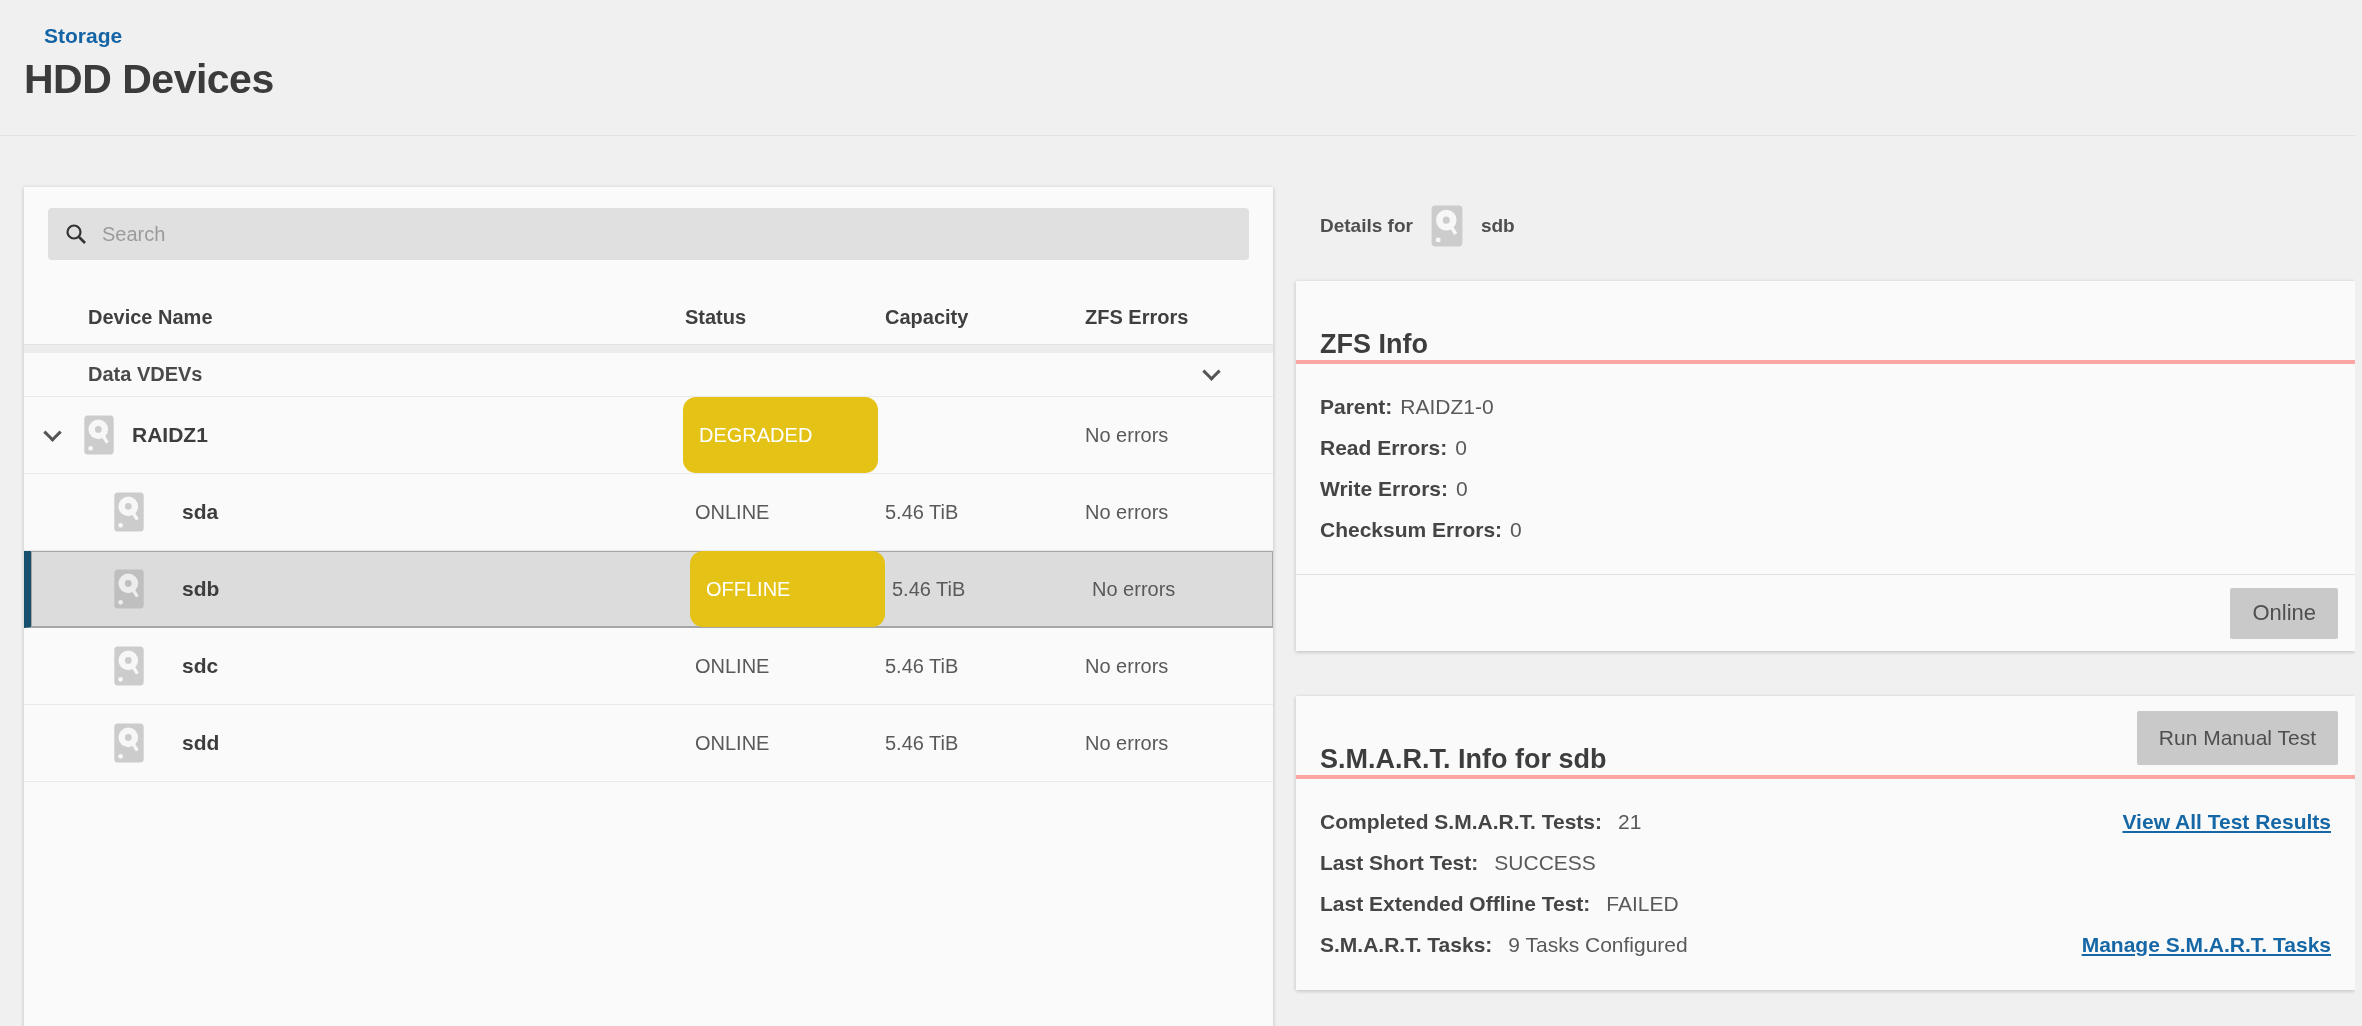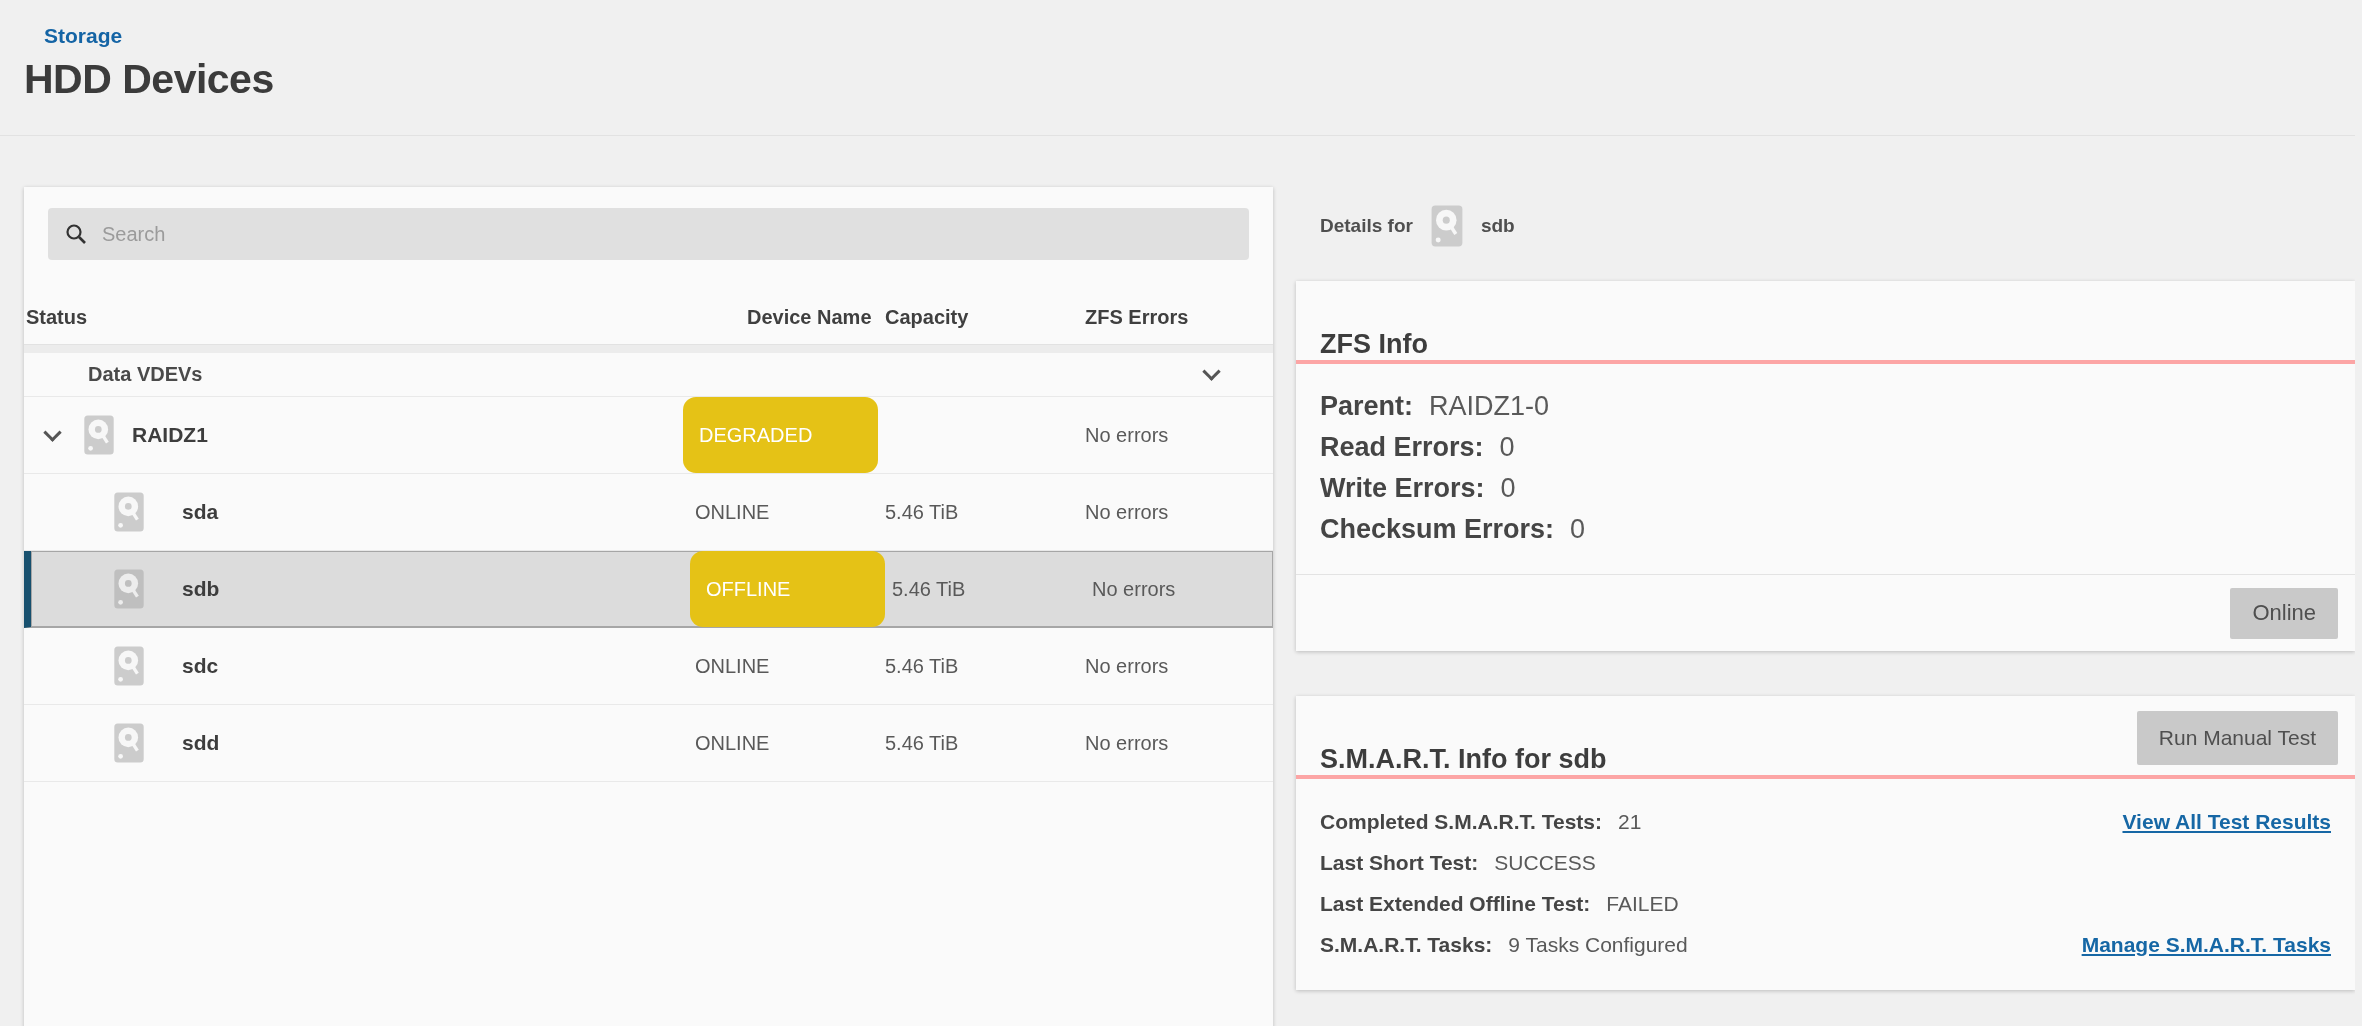--- a/index.html
+++ b/index.html
@@ -104,21 +104,21 @@
   .details-header {
     position:absolute; left:1320px; top:204px;
     display:flex; align-items:center; gap:16px;
     font-size:19px; font-weight:700; color:#4f4f4f;
   }
 
   .card-title-row { position:relative; height:83px; border-bottom:4px solid #fca5a5; display:flex; align-items:flex-end; }
   .card-title { padding-left:24px; font-size:27px; font-weight:700; color:#3d3d3d; }
 
   .zfs-body { padding:22px 24px 0 24px; }
-  .info-line { height:41px; display:flex; align-items:center; font-size:27px; color:#595959;gap:8px; }
+  .info-line { height:41px; display:flex; align-items:center; font-size:21px; color:#595959; }
   .info-line b { color:#454545; margin-right:8px; font-weight:700; }
 
   .zfs-footer {
     position:absolute; left:0; right:0; bottom:0; height:77px;
     border-top:1px solid #e3e3e3;
     display:flex; align-items:center; justify-content:flex-end; padding-right:17px;
   }
   .gray-btn {
     background:#c9c9c9; border:none; cursor:pointer;
     font-family:inherit; font-size:22px; color:#4f4f4f;
@@ -148,22 +148,22 @@
     <svg class="search-icon" width="24" height="24" viewBox="0 0 24 24">
       <circle cx="10" cy="10" r="6.5" fill="none" stroke="#333" stroke-width="2.2"></circle>
       <line x1="15" y1="15" x2="21" y2="21" stroke="#333" stroke-width="2.6"></line>
     </svg>
     <input class="search-input" type="text" placeholder="Search" style="">
   </div>
 
   <div class="table">
 
     <div class="trow thead">
+      <div class="cell col-device">Device Name</div>
       <div class="cell col-status">Status</div>
-      <div class="cell col-device">Device Name</div>
       <div class="cell">Capacity</div>
       <div class="cell">ZFS Errors</div>
     </div>
     <div class="table-strip"></div>
 
     <div class="trow group-row">
       <div class="cell group-label">Data VDEVs</div>
       <div class="cell group-end">
         <span class="chev-box">
             <span class="chev"></span>

